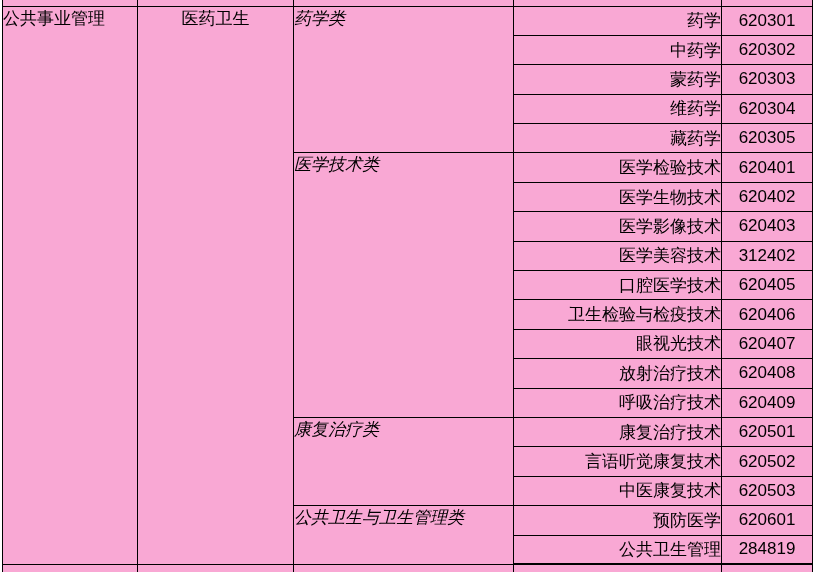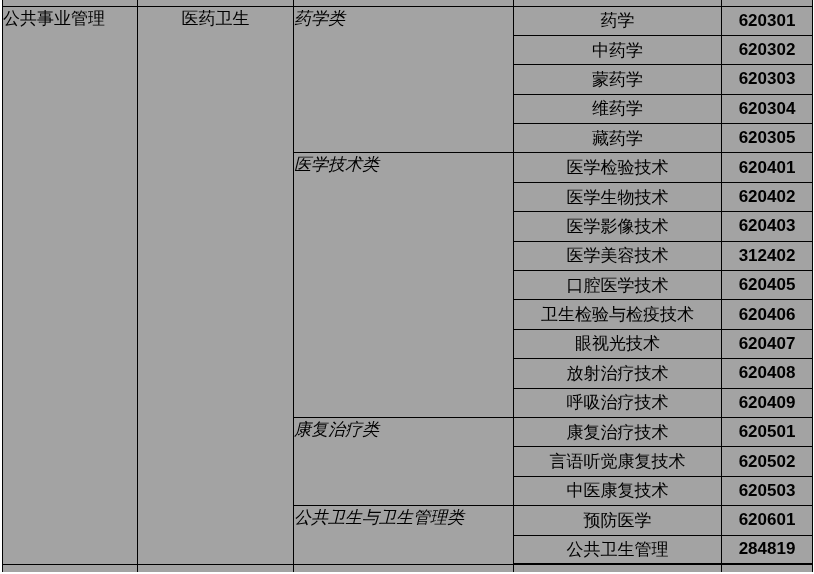--- a/index.html
+++ b/index.html
@@ -15,33 +15,33 @@
     width: 810px;
     margin-left: 2px;
   }
   table.major-table td {
     border: 1px solid #000000;
     font-size: 17px;
     color: #000000;
     padding: 0;
     overflow: hidden;
     white-space: nowrap;
-    background: #a3a3a3;
+    background: #f9a8d4;
   }
   tr.row { height: 29.4px; }
   tr.partial-top { height: 6px; }
   tr.partial-top td { border-top: none; }
   tr.partial-bottom { height: 8px; }
   tr.partial-bottom td { border-bottom: none; }
   tr.last-content td { border-bottom-width: 2px; }
   td.c1 { text-align: left; vertical-align: top; padding: 5px 2px 0 8px; }
   td.c2 { text-align: center; vertical-align: top; padding-top: 5px; margin-top: 44px; }
   td.c3 { text-align: left; vertical-align: top; padding: 5px 2px 0 3px; font-style: italic; }
-  td.c4 { text-align: center; vertical-align: middle; padding-left: 5px; margin-top: 8px; }
-  td.c5 { text-align: center; vertical-align: middle; font-weight: bold; }
+  td.c4 { text-align: right; vertical-align: middle; padding-left: 5px; margin-top: 8px; }
+  td.c5 { text-align: center; vertical-align: middle; }
 </style>
 </head>
 <body>
 
 <table class="major-table">
   <colgroup>
     <col style="width:135px">
     <col style="width:156px">
     <col style="width:220px">
     <col style="width:208px">

